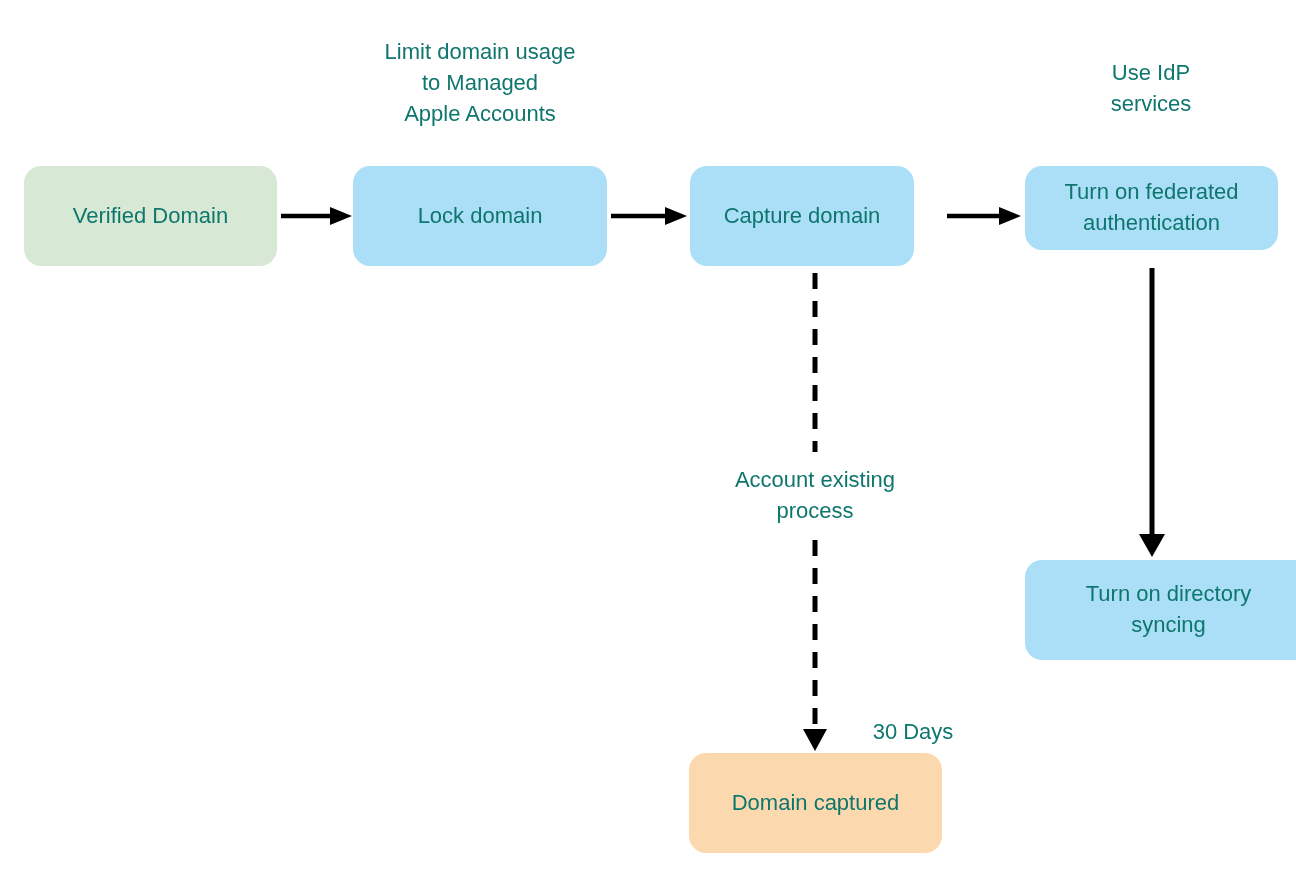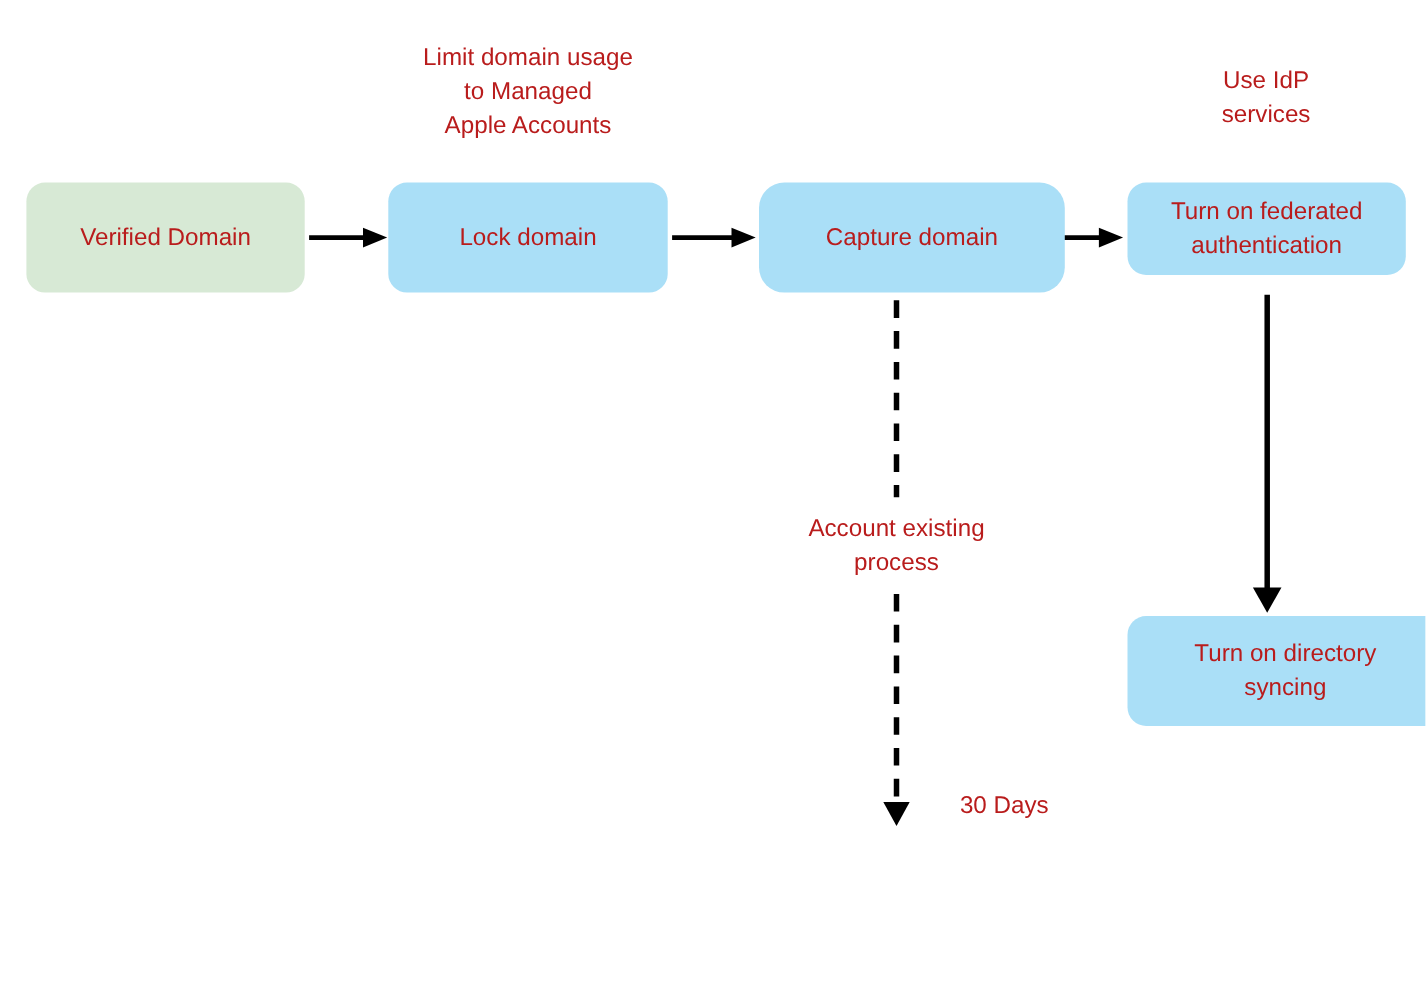--- a/index.html
+++ b/index.html
@@ -27,42 +27,42 @@
   }
   .annotation {
     position: absolute;
     text-align: center;
     font-size: 22px;
     line-height: 1.42;
     white-space: pre-line;
   }
   #node-verified-domain       { left: 24px;   top: 166px; width: 253px; height: 100px; }
   #node-lock-domain           { left: 353px;  top: 166px; width: 254px; height: 100px; }
-  #node-capture-domain        { left: 690px;  top: 166px; width: 278px; height: 100px; border-radius: 23px; }
+  #node-capture-domain        { left: 690px;  top: 166px; width: 224px; height: 100px; }
   #node-federated-auth        { left: 1025px; top: 166px; width: 253px; height: 84px; }
   #node-directory-syncing     { left: 1025px; top: 560px; width: 287px; height: 100px; }
   #node-domain-captured       { left: 689px;  top: 753px; width: 253px; height: 100px; }
 
   #ann-limit-domain-usage     { left: 330px;  top: 36px;  width: 300px; }
   #ann-capture-existing       { left: 666px;  top: 57px;  width: 300px; }
   #ann-use-idp                { left: 1001px; top: 57px;  width: 300px; }
   #ann-account-transfer       { left: 665px;  top: 464px; width: 300px; }
   #ann-30-days                { left: 848px;  top: 716px; width: 130px; text-align: center; }
 
   #arrows-layer {
     position: absolute;
     left: 0;
     top: 0;
     pointer-events: none;
   }
 </style>
 </head>
 <body>
 
-<div id="canvas" style="background-color: rgb(255, 255, 255); color: #b91c1c;">
+<div id="canvas" style="background-color: rgb(255, 255, 255); color: #0f766e;">
 
   <svg id="arrows-layer" width="1296" height="896" viewBox="0 0 1296 896" color="#000000">
 
     <g>
       <line x1="281" y1="216" x2="334" y2="216" stroke="currentColor" stroke-width="4.5"></line>
       <polygon points="330,207 352,216 330,225" fill="currentColor"></polygon>
     </g>
 
     <g>
       <line x1="611" y1="216" x2="668" y2="216" stroke="currentColor" stroke-width="4.5"></line>
@@ -104,14 +104,15 @@
   <div class="node" id="node-lock-domain" style="background-color: rgb(170, 223, 247);">Lock domain</div>
 
   <div class="node" id="node-capture-domain" style="background-color: rgb(170, 223, 247);">Capture domain</div>
 
   <div class="node" id="node-federated-auth" style="background-color: rgb(170, 223, 247);">Turn on federated
 authentication</div>
 
   <div class="node" id="node-directory-syncing" style="background-color: rgb(170, 223, 247);">Turn on directory
 syncing</div>
 
+  <div class="node" id="node-domain-captured" style="background-color: rgb(252, 216, 174);">Domain captured</div>
 
 </div>
 
 </body></html>

